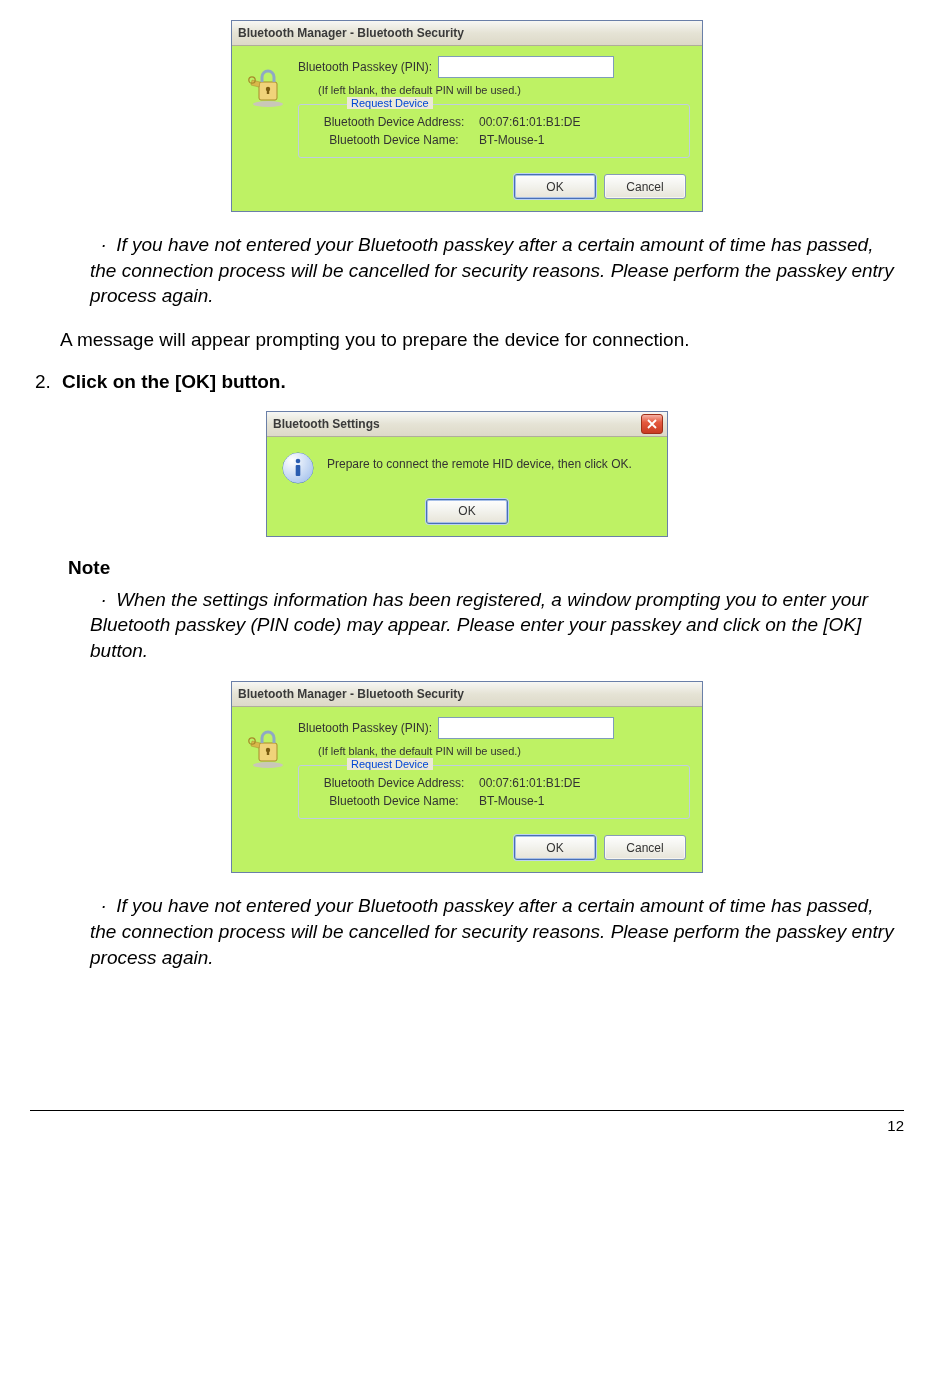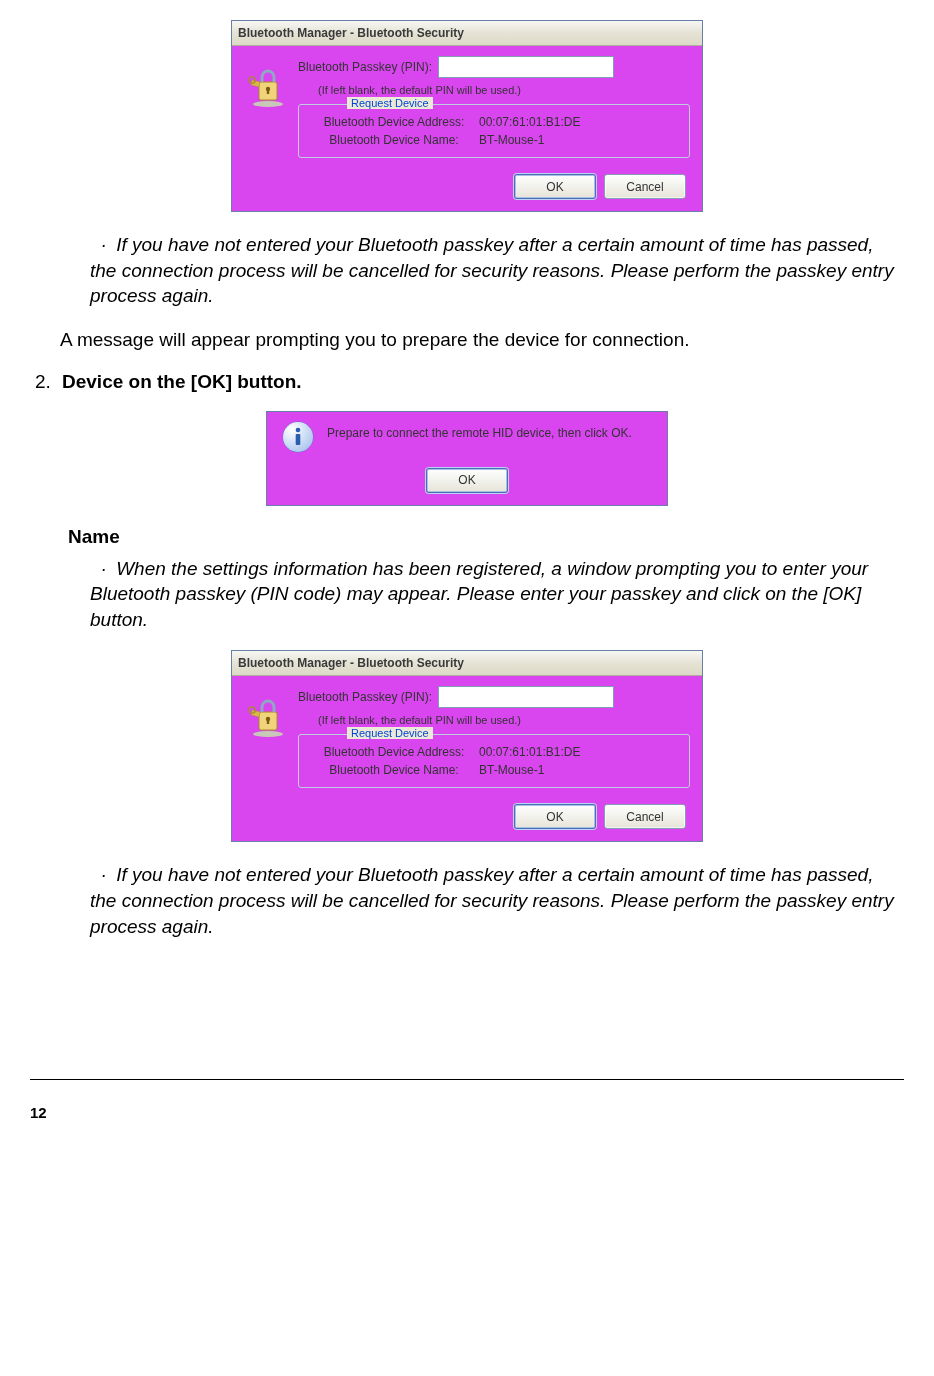--- a/index.html
+++ b/index.html
@@ -6,21 +6,21 @@
     margin: 0;
     padding: 20px 30px;
     font-family: Arial, Helvetica, sans-serif;
     font-size: 18px;
     color: #000;
     background: #fff;
     width: 874px;
   }
   .dialog {
     border: 1px solid #6a7fa8;
-    background: #d946ef;
+    background: #bef264;
     font-family: Tahoma, Arial, sans-serif;
     font-size: 12px;
     margin: 0 auto 20px auto;
     filter: blur(0.4px);
   }
   .dialog.wide { width: 470px; }
   .dialog.narrow { width: 400px; }
   .titlebar {
     display: flex;
     align-items: center;
@@ -154,31 +154,31 @@
   ol.step li { padding-left: 6px; }
   .bold { font-weight: bold; }
   .note-label {
     font-weight: bold;
     margin-left: 38px;
     font-size: 19px;
   }
   .footer-line {
     border-top: 1px solid #000;
     margin-top: 140px;
-    padding-top: 24px;
-    text-align: left;
+    padding-top: 6px;
+    text-align: right;
     font-size: 15px;
     font-family: Arial, sans-serif;
-    font-weight: bold;
+    font-weight: normal;
   }
   .msg-body {
     display: flex;
     align-items: flex-start;
     gap: 12px;
-    padding: 8px 16px 6px 14px;
+    padding: 14px 16px 6px 14px;
     font-size: 12px;
     color: #333;
   }
   .msg-text { line-height: 1.3; padding-top: 6px; }
 </style>
 </head>
 <body>
 
 <div class="dialog wide">
   <div class="titlebar">
@@ -223,45 +223,53 @@
 </div>
 
 <div class="para">
   &nbsp;&nbsp;<span class="bullet">·</span>
   <span>If you have not entered your Bluetooth passkey after a certain amount of time has passed, the connection process will be cancelled for security reasons. Please perform the passkey entry process again.</span>
 </div>
 
 <div class="para-outer">A message will appear prompting you to prepare the device for connection.</div>
 
 <ol class="step" start="2">
-  <li><span class="bold">Device on the [OK] button.</span></li>
+  <li><span class="bold">Click on the [OK] button.</span></li>
 </ol>
 
 <div class="dialog narrow">
+  <div class="titlebar">
+    <span class="title-text">Bluetooth Settings</span>
+    <div class="close-btn">
+      <svg width="10" height="10" viewBox="0 0 10 10">
+          <path d="M1 1 L9 9 M9 1 L1 9" stroke="#fff" stroke-width="1.8"></path>
+        </svg>
+    </div>
+  </div>
   <div class="msg-body">
     <svg class="info-icon-svg" viewBox="0 0 34 34">
       <circle cx="17" cy="17" r="15" fill="#fefefe" stroke="#4a74c9" stroke-width="1"></circle>
       <circle cx="17" cy="17" r="15" fill="url(#gi)"></circle>
       <defs>
         <radialGradient id="gi" cx="30%" cy="25%" r="80%">
           <stop offset="0%" stop-color="#ffffff"></stop>
           <stop offset="100%" stop-color="#aec8ef"></stop>
         </radialGradient>
       </defs>
       <circle cx="17" cy="10" r="2.3" fill="#2a5db0"></circle>
       <rect x="14.7" y="14" width="4.6" height="11" rx="1" fill="#2a5db0"></rect>
     </svg>
     <div class="msg-text">Prepare to connect the remote HID device, then click OK.</div>
   </div>
   <div class="btn-row center">
     <div class="xp-btn default">OK</div>
   </div>
 </div>
 
-<div class="note-label">Name</div>
+<div class="note-label">Note</div>
 <div class="para">
   &nbsp;&nbsp;<span class="bullet">·</span>
   <span>When the settings information has been registered, a window prompting you to enter your Bluetooth passkey (PIN code) may appear. Please enter your passkey and click on the [OK] button.</span>
 </div>
 
 <div class="dialog wide">
   <div class="titlebar">
     <span class="title-text">Bluetooth Manager - Bluetooth Security</span>
   </div>
   <div class="dialog-body">

